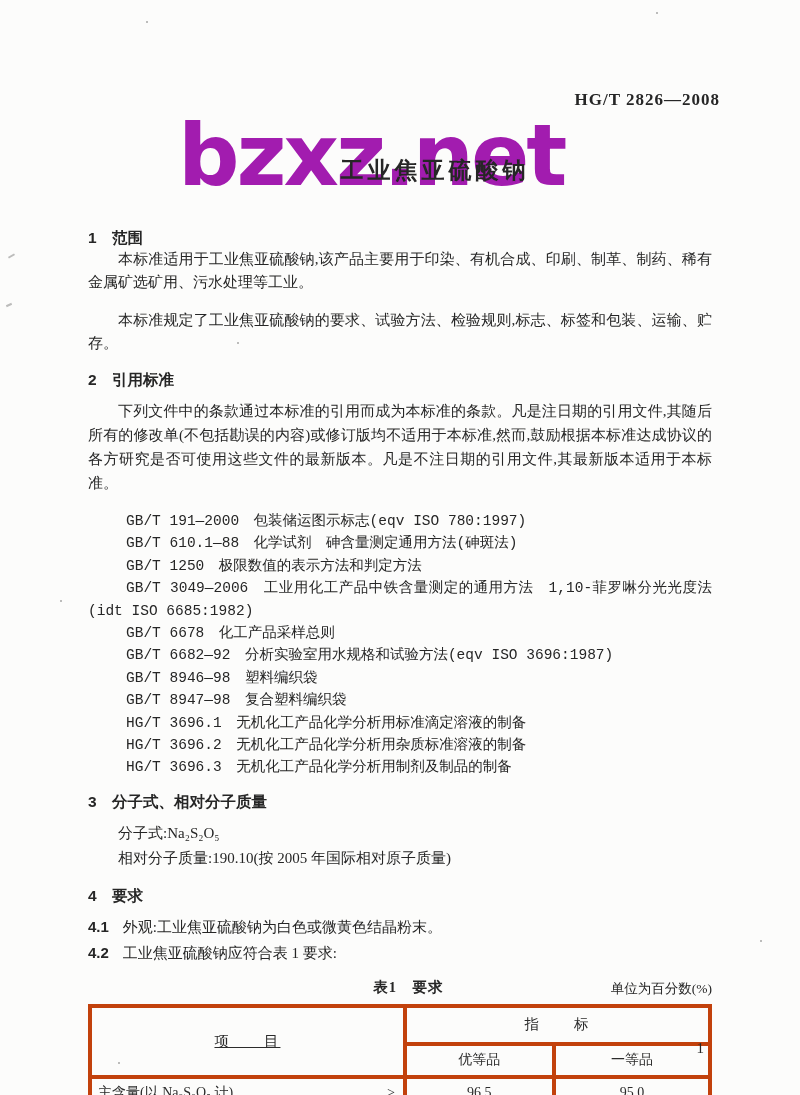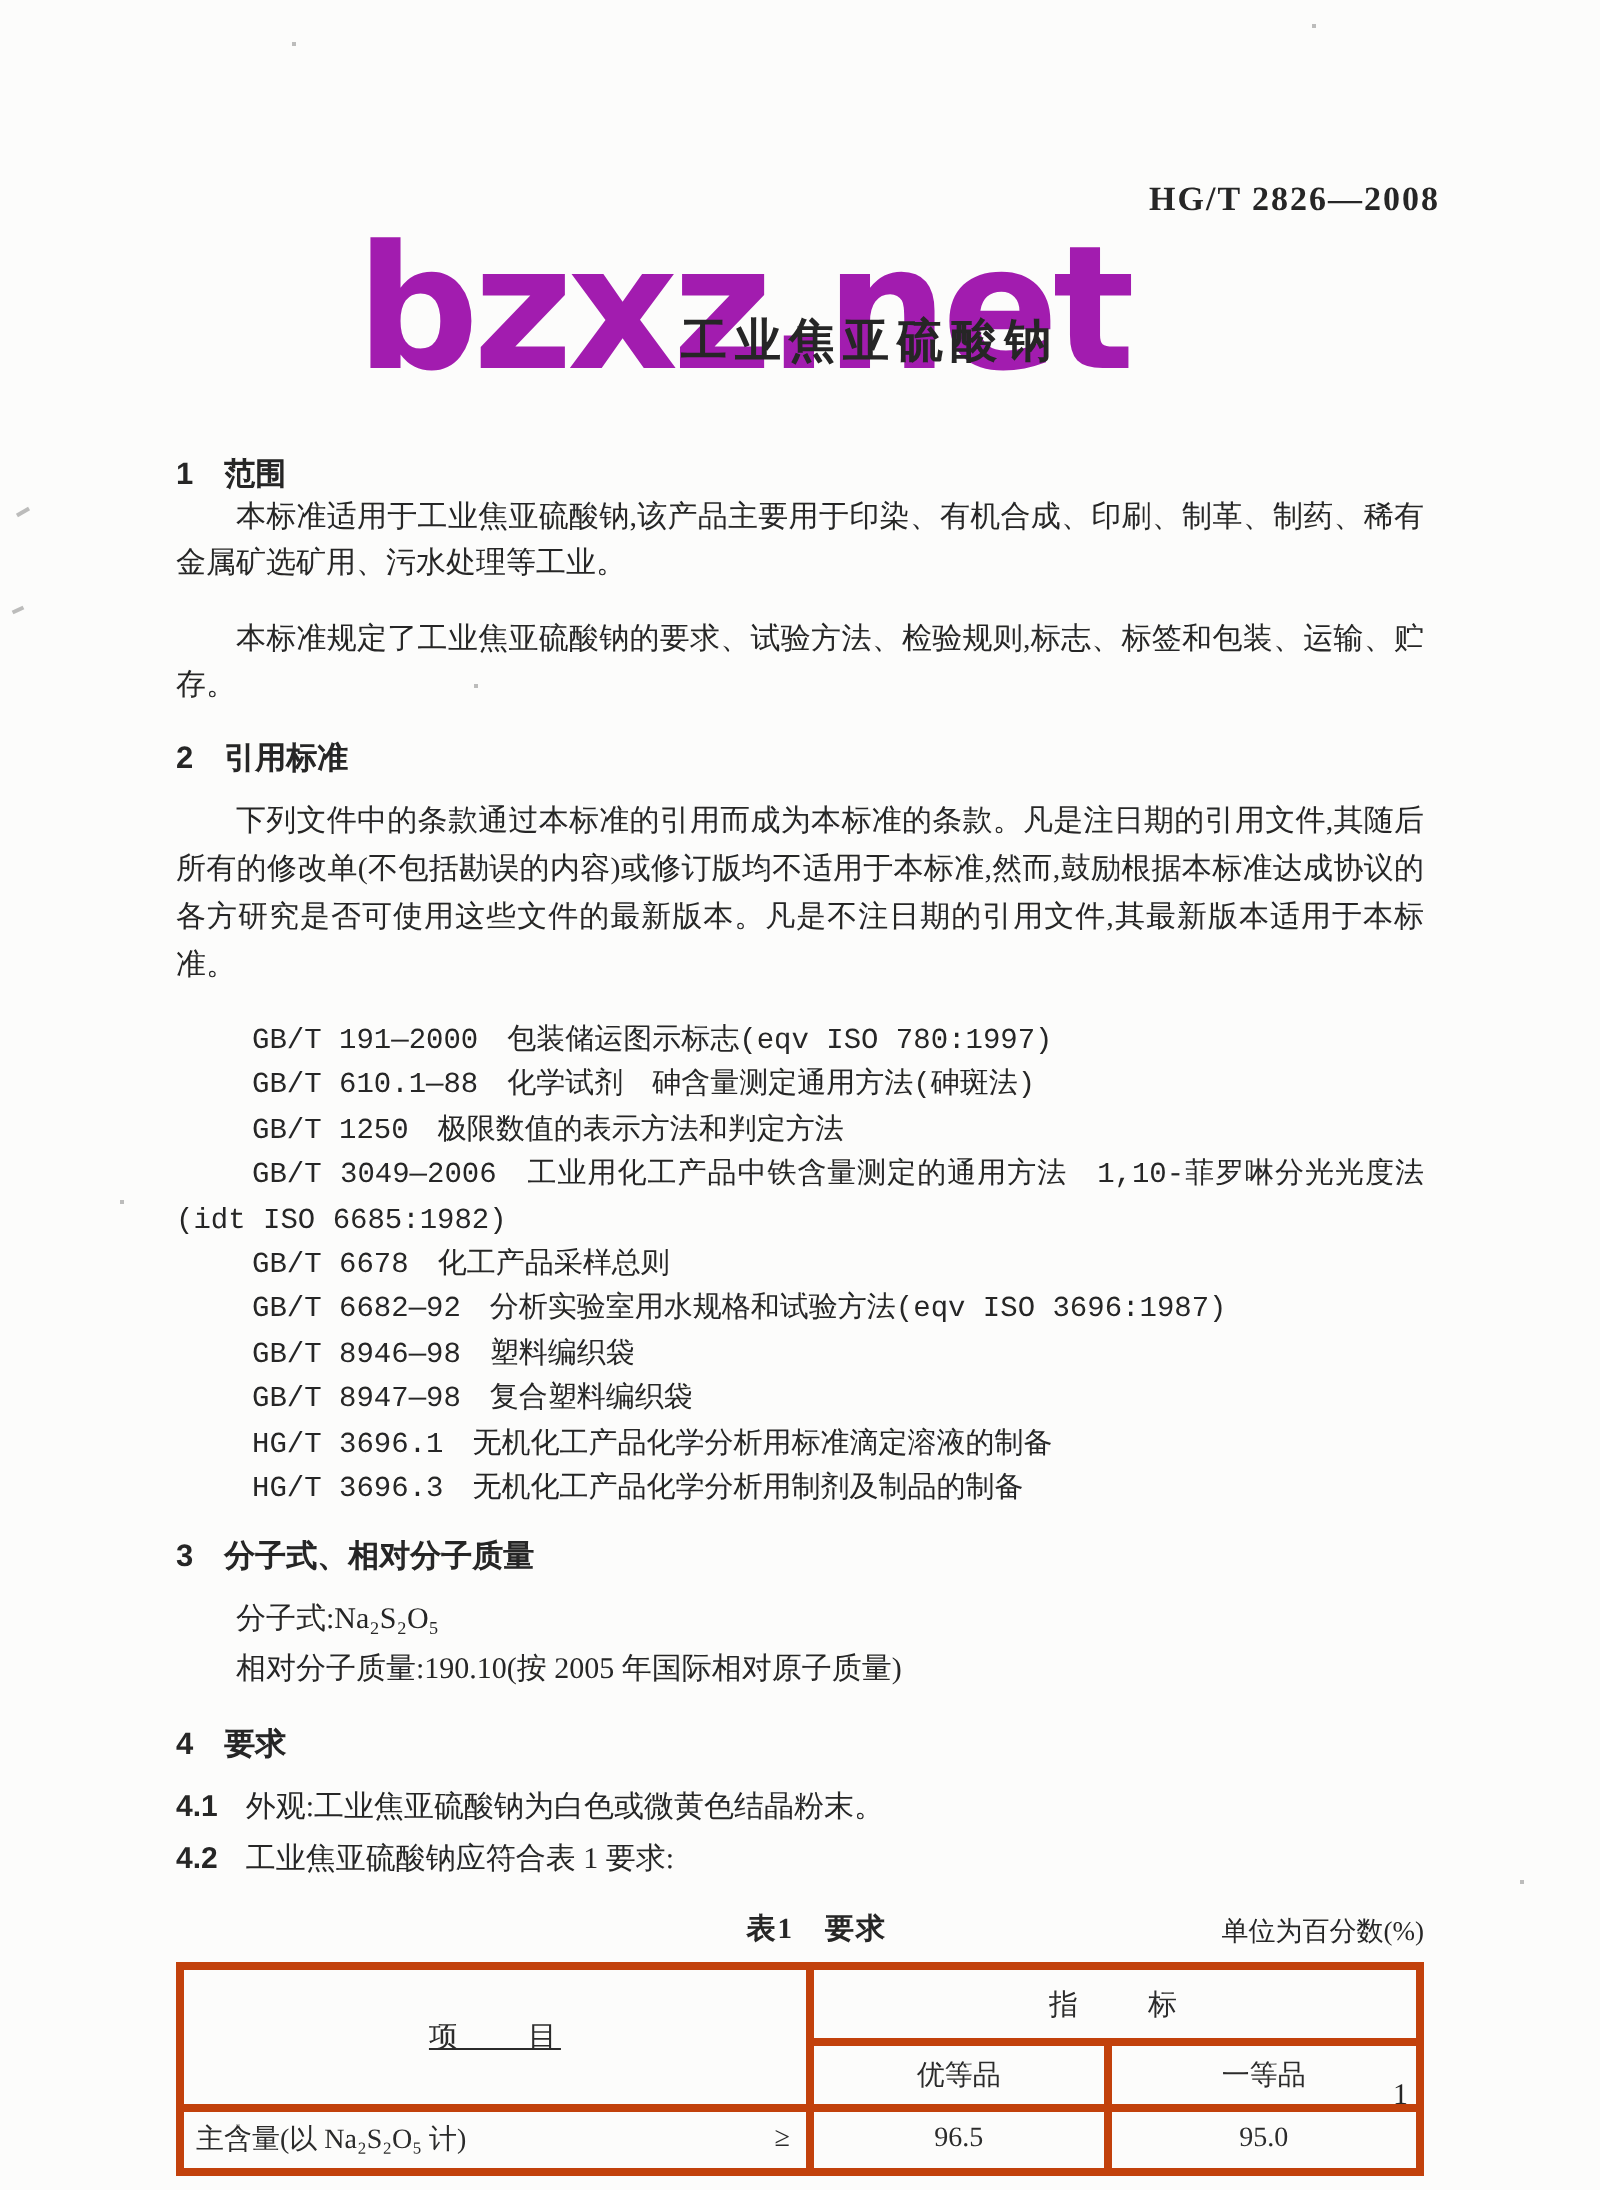--- a/index.html
+++ b/index.html
@@ -151,20 +151,21 @@
     <div class="ref-list">
       <div class="ref-item">GB/T 191—2000　包装储运图示标志(eqv ISO 780:1997)</div>
       <div class="ref-item">GB/T 610.1—88　化学试剂　砷含量测定通用方法(砷斑法)</div>
       <div class="ref-item">GB/T 1250　极限数值的表示方法和判定方法</div>
       <div class="ref-item">GB/T 3049—2006　工业用化工产品中铁含量测定的通用方法　1,10-菲罗啉分光光度法(idt ISO 6685:1982)</div>
       <div class="ref-item">GB/T 6678　化工产品采样总则</div>
       <div class="ref-item">GB/T 6682—92　分析实验室用水规格和试验方法(eqv ISO 3696:1987)</div>
       <div class="ref-item">GB/T 8946—98　塑料编织袋</div>
       <div class="ref-item">GB/T 8947—98　复合塑料编织袋</div>
       <div class="ref-item">HG/T 3696.1　无机化工产品化学分析用标准滴定溶液的制备</div>
+      <div class="ref-item">HG/T 3696.2　无机化工产品化学分析用杂质标准溶液的制备</div>
       <div class="ref-item">HG/T 3696.3　无机化工产品化学分析用制剂及制品的制备</div>
     </div>
 
     <div class="sec-heading h-s3">3　分子式、相对分子质量</div>
     <div class="formula-line gap">分子式:Na₂S₂O₅</div>
     <div class="formula-line">相对分子质量:190.10(按 2005 年国际相对原子质量)</div>
 
     <div class="sec-heading h-s4">4　要求</div>
     <div class="req-line first">
       <span class="req-num">4.1</span><span>外观:工业焦亚硫酸钠为白色或微黄色结晶粉末。</span>

